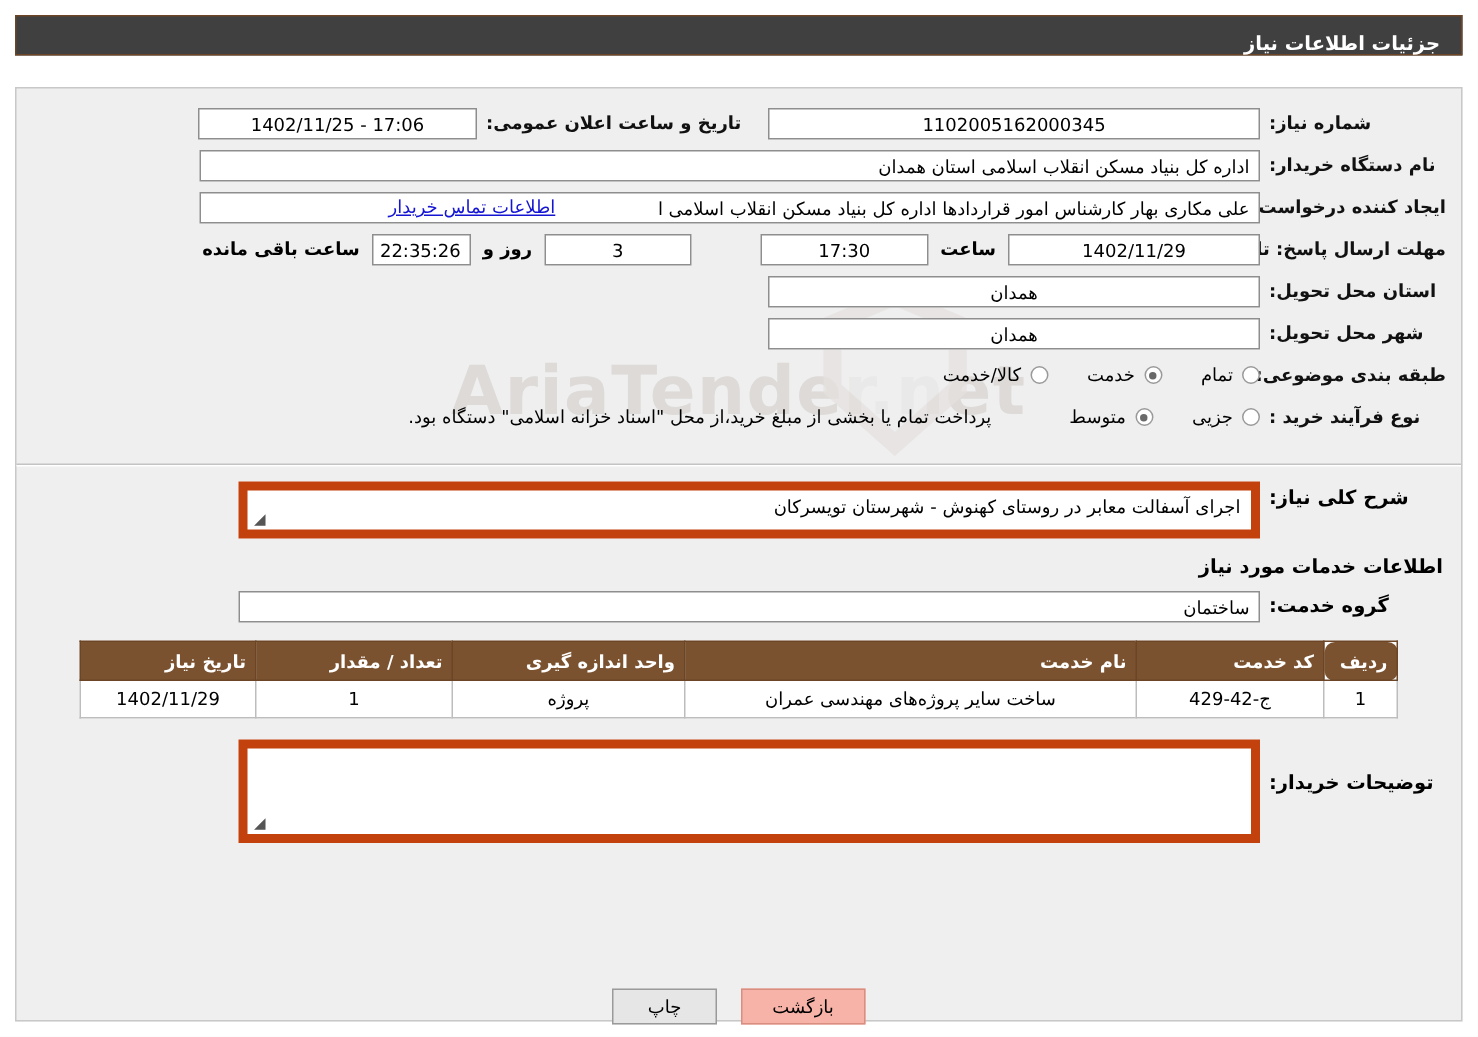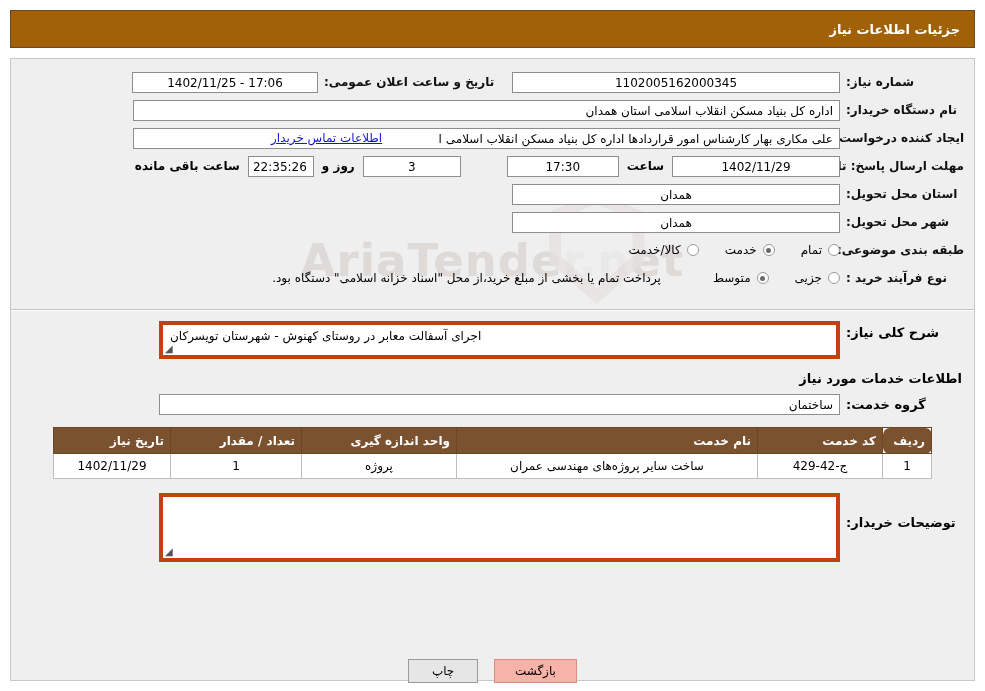--- a/index.html
+++ b/index.html
@@ -23,22 +23,22 @@
     height: 691px;
     background: #ffffff;
   }
 
   
   .header-bar {
     position: absolute;
     top: 10px;
     right: 10px;
     left: 10px;
-    height: 38px;
-    background: #a16207;
+    height: 27px;
+    background: #404040;
     border: 1px solid #6b4526;
     box-sizing: border-box;
   }
   .header-title {
     color: #ffffff;
     font-size: 13px;
     font-weight: bold;
     position: absolute;
     right: 14px;
     top: 11px;
@@ -206,26 +206,26 @@
     width: 118px;
     flex: 0 0 118px;
     font-size: 13px;
     font-weight: bold;
     text-align: left;
     padding-left: 6px;
     padding-top: 4px;
   }
   .textarea {
     background: #ffffff;
-    border: 4px solid #c2410c;
+    border: 6px solid #c2410c;
     box-sizing: border-box;
     font-size: 12px;
     padding: 4px 7px;
     position: relative;
-    text-align: left;
+    text-align: right;
     overflow: hidden;
   }
   .resizer {
     position: absolute;
     left: 2px;
     bottom: 1px;
     width: 10px;
     height: 10px;
     color: #555;
     font-size: 10px;
@@ -324,21 +324,21 @@
         <div class="row">
           <div class="lbl lbl-w">نام دستگاه خریدار:</div>
           <div class="fld right" style="width:707px;">اداره کل بنیاد مسکن انقلاب اسلامی استان همدان</div>
         </div>
 
         <div class="row">
           <div class="lbl lbl-w">ایجاد کننده درخواست:</div>
           <div class="fld right" style="width:707px;position:relative;">
             <span>علی مکاری بهار کارشناس امور قراردادها اداره کل بنیاد مسکن انقلاب اسلامی ا</span>
           </div>
-          <div style="position:absolute;left:260px;">
+          <div style="position:absolute;left:248px;">
             <span class="link">اطلاعات تماس خریدار</span>
           </div>
         </div>
 
         <div class="row">
           <div class="lbl lbl-w" style="line-height:14px;text-align:left;">مهلت ارسال پاسخ: تا تاریخ:</div>
           <div class="fld" style="width:168px;">1402/11/29</div>
           <span class="inline-lbl">ساعت</span>
           <div class="fld" style="width:112px;">17:30</div>
           <div style="width:46px;"></div>

